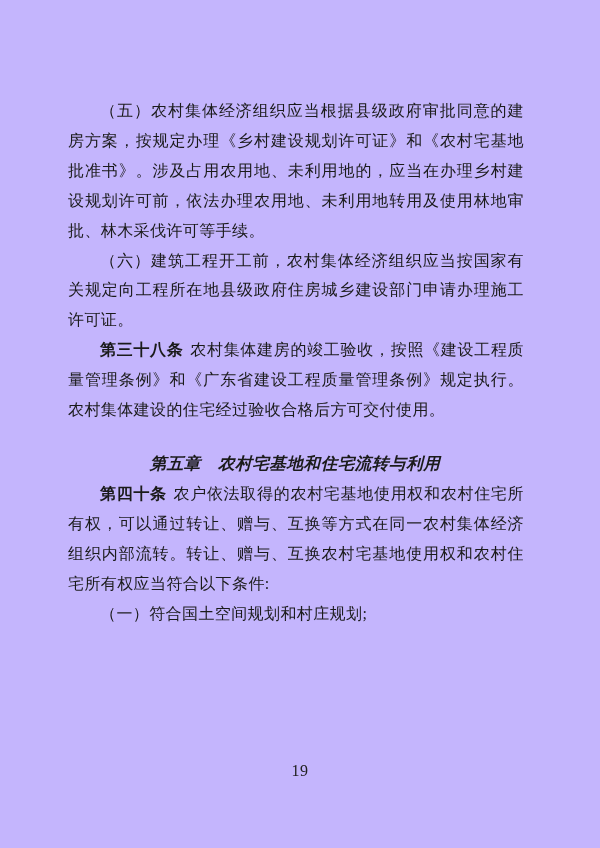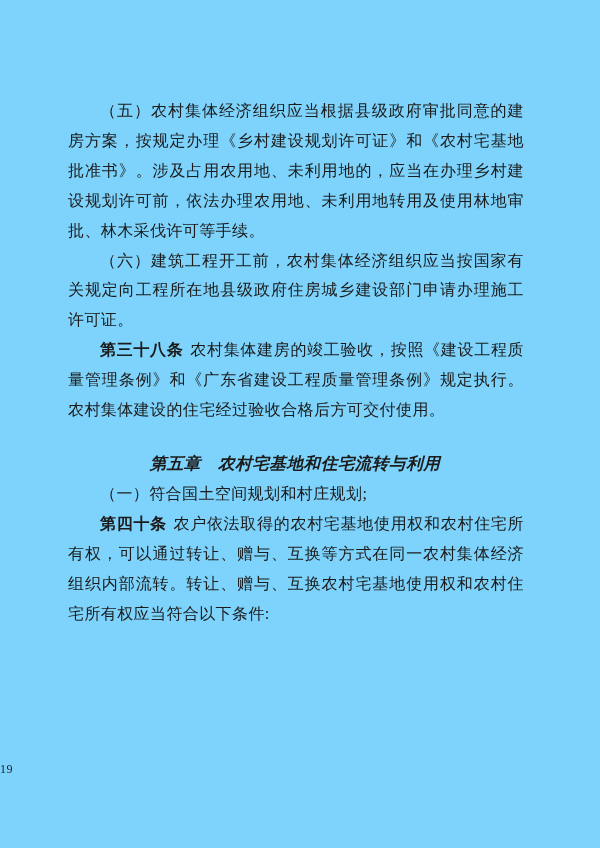--- a/index.html
+++ b/index.html
@@ -8,21 +8,21 @@
     height: 848px;
     background: #ffffff;
     position: relative;
     font-family: "Liberation Serif", "DejaVu Serif", serif;
     color: #1b1b1b;
     overflow: hidden;
   }
   .page {
     position: absolute;
     inset: 0;
-    background: #7dd3fc;
+    background: #c4b5fd;
   }
   .doc-body {
     position: absolute;
     left: 68px;
     top: 96px;
     width: 456px;
   }
   p.body {
     margin: 0;
     font-size: 16px;
@@ -44,31 +44,32 @@
   }
   .bold-run {
     font-weight: bold;
     margin-right: 2px;
   }
   .footer {
     position: absolute;
     left: 0;
     right: 0;
     top: 762px;
-    font-size: 12px;
+    text-align: center;
+    font-size: 16px;
     color: #222222;
     letter-spacing: 0.5px;
   }
 </style>
 </head>
 <body>
 
 <div class="page">
   <div class="doc-body">
       <p class="body"><span class="text-run">（五）农村集体经济组织应当根据县级政府审批同意的建房方案，按规定办理《乡村建设规划许可证》和《农村宅基地批准书》。涉及占用农用地、未利用地的，应当在办理乡村建设规划许可前，依法办理农用地、未利用地转用及使用林地审批、林木采伐许可等手续。</span></p>
       <p class="body"><span class="text-run">（六）建筑工程开工前，农村集体经济组织应当按国家有关规定向工程所在地县级政府住房城乡建设部门申请办理施工许可证。</span></p>
       <p class="body"><span class="bold-run">第三十八条</span><span class="text-run"> 农村集体建房的竣工验收，按照《建设工程质量管理条例》和《广东省建设工程质量管理条例》规定执行。农村集体建设的住宅经过验收合格后方可交付使用。</span></p>
       <p class="chapter"><span class="bold-run">第五章　农村宅基地和住宅流转与利用</span></p>
+      <p class="body"><span class="bold-run">第四十条</span><span class="text-run"> 农户依法取得的农村宅基地使用权和农村住宅所有权，可以通过转让、赠与、互换等方式在同一农村集体经济组织内部流转。转让、赠与、互换农村宅基地使用权和农村住宅所有权应当符合以下条件:</span></p>
       <p class="body"><span class="text-run">（一）符合国土空间规划和村庄规划;</span></p>
-      <p class="body"><span class="bold-run">第四十条</span><span class="text-run"> 农户依法取得的农村宅基地使用权和农村住宅所有权，可以通过转让、赠与、互换等方式在同一农村集体经济组织内部流转。转让、赠与、互换农村宅基地使用权和农村住宅所有权应当符合以下条件:</span></p>
     </div>
   <div class="footer">19</div>
 </div>
 
 </body></html>

